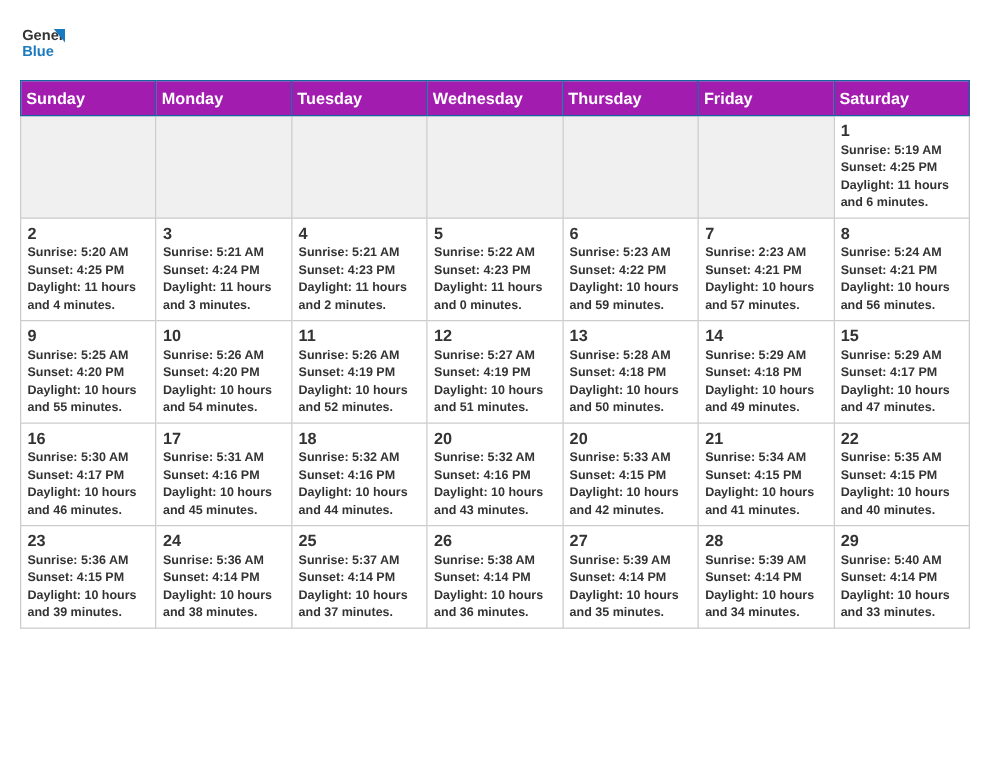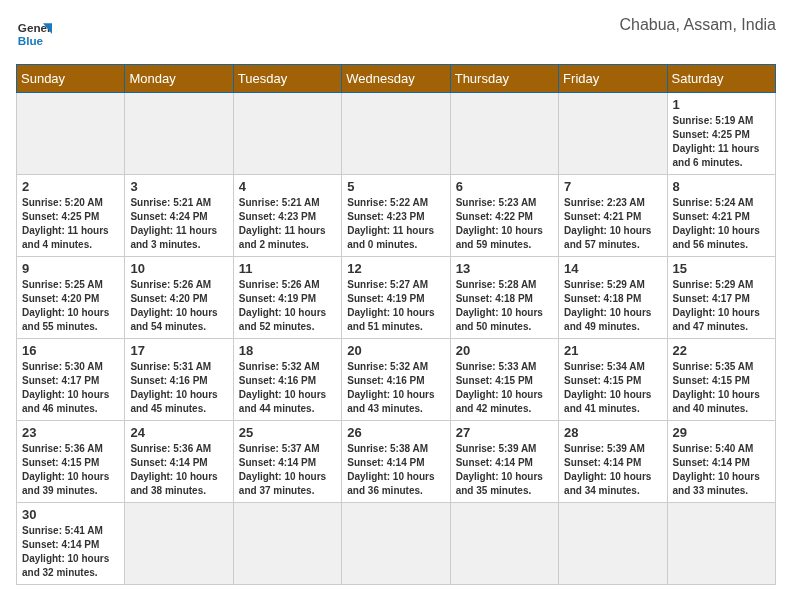--- a/index.html
+++ b/index.html
@@ -36,24 +36,24 @@
     .location-title {
       font-size: 16px;
       color: #555;
     }
     .calendar {
       width: 100%;
       border-collapse: collapse;
       border: 1px solid #ccc;
     }
     .calendar th {
-      background: #a16207;
+      background: #a21caf;
       color: #fff;
       font-size: 13px;
-      font-weight: normal;
+      font-weight: bold;
       padding: 6px 4px;
       text-align: left;
       border: 1px solid #1565a0;
       margin-top: 22px;
     }
     .calendar td {
       vertical-align: top;
       border: 1px solid #ccc;
       padding: 4px 5px;
       width: 107px;
@@ -84,21 +84,20 @@
 
 <div class="header">
   <div class="logo">
     <svg class="logo-icon" viewBox="0 0 40 40">
       <text x="2" y="18" font-size="13" font-weight="bold" fill="#333" font-family="Arial">General</text>
       <text x="2" y="32" font-size="13" font-weight="bold" fill="#1a7abf" font-family="Arial">Blue</text>
       <polygon points="30,8 40,8 40,20" fill="#1a7abf"></polygon>
     </svg>
   </div>
   <div class="title-block">
-    <div class="location-title">Chabua, Assam, India</div>
   </div>
 </div>
 
 <table class="calendar">
   <thead>
     <tr>
     <th>Sunday</th>
         <th>Monday</th>
         <th>Tuesday</th>
         <th>Wednesday</th>
@@ -291,28 +290,14 @@
 Sunset: 4:14 PM
 Daylight: 10 hours and 34 minutes.</div>
         </td>
         <td>
           <span class="day-number">29</span>
           <div class="day-info">Sunrise: 5:40 AM
 Sunset: 4:14 PM
 Daylight: 10 hours and 33 minutes.</div>
         </td>
       </tr>
-      <tr>
-        <td>
-          <span class="day-number">30</span>
-          <div class="day-info">Sunrise: 5:41 AM
-Sunset: 4:14 PM
-Daylight: 10 hours and 32 minutes.</div>
-        </td>
-        <td class="empty"></td>
-        <td class="empty"></td>
-        <td class="empty"></td>
-        <td class="empty"></td>
-        <td class="empty"></td>
-        <td class="empty"></td>
-      </tr>
     </tbody>
 </table>
 
 </body></html>

